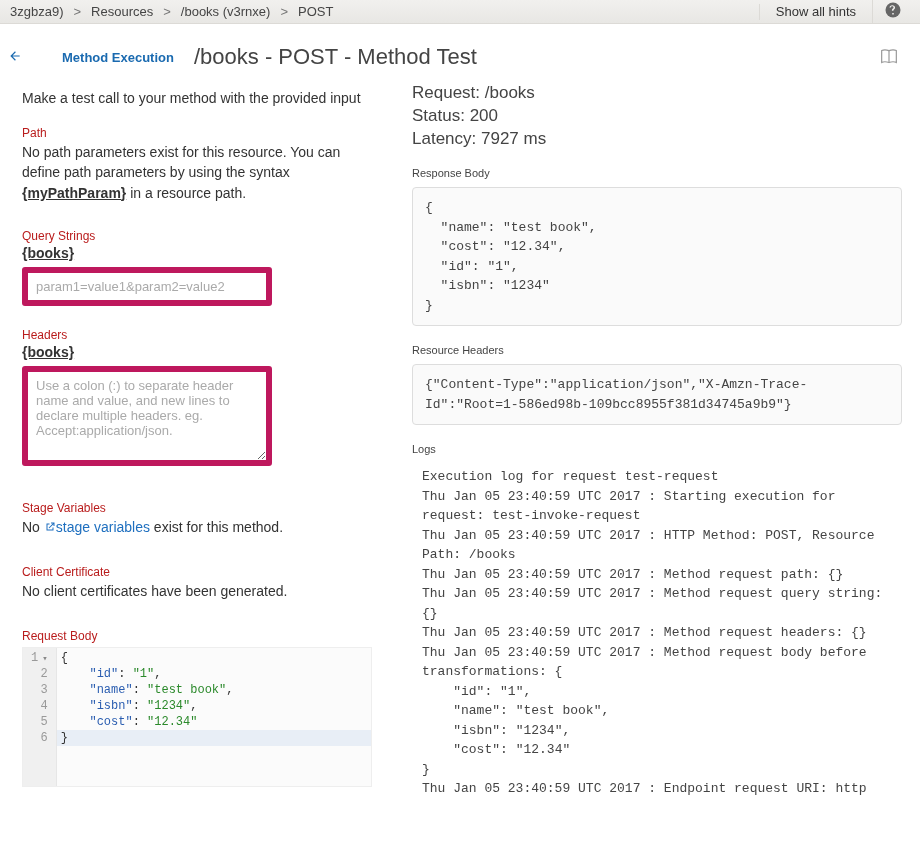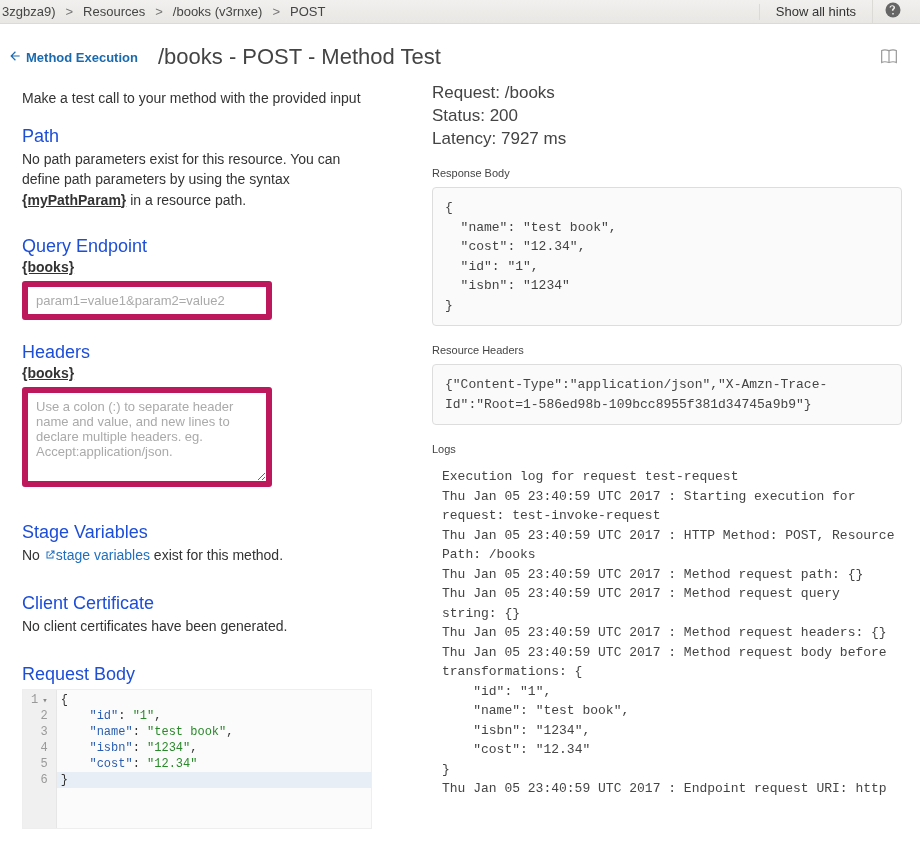--- a/index.html
+++ b/index.html
@@ -13,21 +13,21 @@
   
   .topbar {
     width: 920px; height: 24px;
     background: linear-gradient(#f1f0ee, #e8e7e4);
     border-bottom: 1px solid #dcdad6;
     display: flex; align-items: center;
     padding: 0 8px 0 0;
     color: #454545;
     font-size: 13px;
   }
-  .bc { display: flex; align-items: center; gap: 10px; flex: 1; padding-left: 2px; overflow: hidden; }
+  .bc { display: flex; align-items: center; gap: 10px; flex: 1; padding-left: 10px; overflow: hidden; }
   .bc-sep { color: #777; }
   .bc-item { white-space: nowrap; }
   .btn-hints {
     height: 16px;
     padding: 0 16px;
     display: flex; align-items: center;
     border-left: 1px solid #dcdad6;
     color: #333;
     cursor: pointer;
   }
@@ -39,41 +39,41 @@
   }
   .btn-help svg { fill: #666; }
   
   .headerrow {
     display: flex; align-items: center;
     padding: 20px 20px 10px 8px;
   }
   .back-link {
     display: flex; align-items: center;
     color: #1a6ab0; font-weight: 700; font-size: 13px;
-    cursor: pointer; margin-right: 20px;
+    cursor: pointer; margin-right: 20px; gap: 36px;
   }
   .back-link svg { fill: #1a6ab0; margin-right: 4px; }
   .page-title {
     flex: 1;
     font-size: 22px; font-weight: 400; color: #444;
   }
   .doc-icon { width: 22px; height: 22px; cursor: pointer; }
   .doc-icon svg { stroke: #999; fill: none; stroke-width: 1.3; }
 
   .content {
     display: flex;
     padding: 0 18px 20px 22px;
-    gap: 60px;
+    gap: 40px;
   }
   .leftcol { width: 350px; flex-shrink: 0; }
   .rightcol { flex: 1; min-width: 0; }
 
   .intro { margin: 10px 0 20px 0; color: #333; }
   .section-h {
-    font-size: 18px; font-weight: 400; color: #1d4ed8;
+    font-size: 12px; font-weight: 400; color: #b91c1c;
     margin: 18px 0 2px 0;
   }
   .section-sub { color: #333; line-height: 1.45; }
   .bold-frag { font-weight: 700; text-decoration: underline; }
   .sub-bold { font-weight: 700; margin: 2px 0 6px 0; text-decoration: underline; }
 
   .text-input, .textarea {
     width: 250px;
     border: 6px solid #be185d;
     border-radius: 3px;
@@ -179,21 +179,21 @@
 <div class="content">
 
   <div class="leftcol">
     <div class="intro">Make a test call to your method with the provided input</div>
 
     <div class="section-h">Path</div>
     <div class="section-sub">
       <span>No path parameters exist for this resource. You can define path parameters by using the syntax </span><span class="bold-frag">{myPathParam}</span><span> in a resource path.</span>
     </div>
 
-    <div class="section-h" style="margin-top:26px">Query Endpoint</div>
+    <div class="section-h" style="margin-top:26px">Query Strings</div>
     <div class="sub-bold">{books}</div>
     <input class="text-input" type="text" placeholder="param1=value1&amp;param2=value2" style="">
 
     <div class="section-h" style="margin-top:22px">Headers</div>
     <div class="sub-bold">{books}</div>
     <textarea class="textarea" placeholder="Use a colon (:) to separate header name and value, and new lines to declare multiple headers. eg. Accept:application/json." style=""></textarea>
 
     <div class="section-h" style="margin-top:32px">Stage Variables</div>
     <div class="section-sub">
       <span>No </span><span class="ext-icon"><svg viewBox="0 0 24 24">

